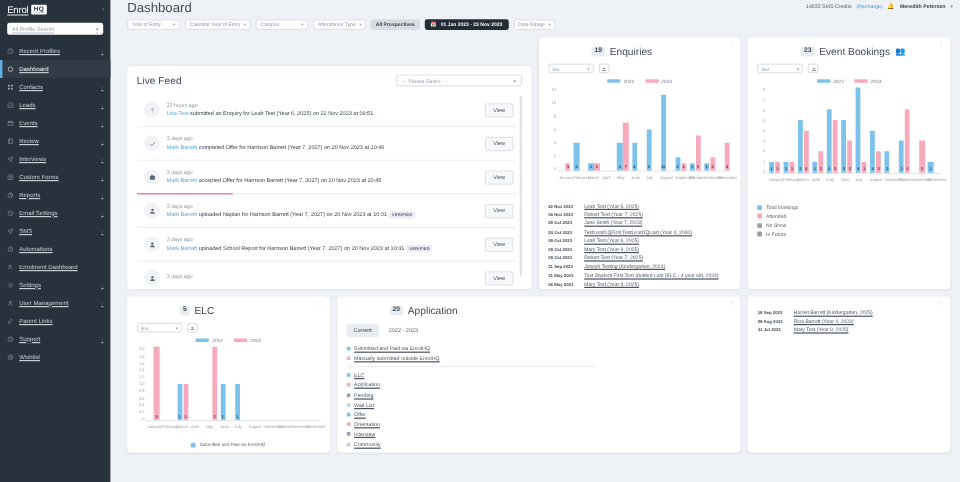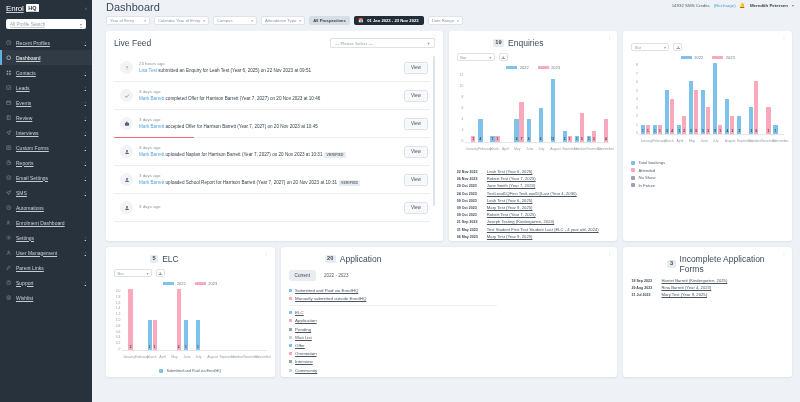--- a/index.html
+++ b/index.html
@@ -112,21 +112,21 @@
   }
   .card-title { font-size: 8.5px; color: #404a5a; font-weight: 400; }
   .card-head { display: flex; align-items: center; gap: 4px; padding-left: 36px; }
   .count-badge {
     background: #e7ebf0; color: #3d4756; font-size: 5.6px; font-weight: 700;
     padding: 1.5px 2.5px; border-radius: 2px; line-height: 1;
   }
   .head-ico { color: #39424f; font-size: 7px; }
 
   
-  .card-livefeed { width: 344px; }
+  .card-livefeed { width: 344px; margin-top: 24px; }
   .lf-head { display: flex; align-items: center; justify-content: space-between; }
   .lf-select {
     width: 105px; height: 10px; border: .5px solid #dde2e8; border-radius: 2px;
     display: flex; align-items: center; justify-content: space-between;
     padding: 0 4px; font-size: 4.4px; color: #98a1ac; cursor: pointer;
   }
   .lf-list { margin-top: 6px; height: 177px; overflow: hidden; position: relative; padding-right: 5px; }
   .lf-item {
     display: flex; align-items: center; gap: 6px; padding: 7px 2px 7px 6px;
     border-bottom: .5px solid #edeff3; position: relative;
@@ -739,20 +739,25 @@
               </div>
               <div class="link-row">
                 <span class="link-date">06 May 2023</span>
                 <span class="link-a">Mary Test (Year 9, 2025)</span>
               </div>
             </div>
         </section>
 
         <section class="card card-chart">
           <div class="card-dots">⋮</div>
+          <div class="card-head">
+            <span class="count-badge">23</span>
+            <span class="card-title">Event Bookings</span>
+            <span class="head-ico">👥</span>
+          </div>
           <div class="chart-toolbar">
             <div class="chart-select">
               <span>Bar</span>
               <span class="caret">▾</span>
             </div>
             <div class="dl-btn">
               <svg viewBox="0 0 16 16" fill="currentColor">
                   <path d="M8 1v8M4.5 6.5L8 10l3.5-3.5M2 12.5h12V15H2z"></path>
                 </svg>
             </div>
@@ -1085,24 +1090,20 @@
               </div>
               <div class="bullet-row">
                 <span class="bsq" style="background:#c9d0d8"></span>
                 <span class="bullet-a">Community</span>
               </div>
             </div>
         </section>
 
         <section class="card card-incomplete">
           <div class="card-dots">⋮</div>
-          <div class="card-head">
-            <span class="count-badge">3</span>
-            <span class="card-title">Incomplete Application Forms</span>
-          </div>
           <div class="link-list" id="inc-list">
               <div class="link-row">
                 <span class="link-date">18 Sep 2023</span>
                 <span class="link-a">Harriet Barrett (Kindergarten, 2025)</span>
               </div>
               <div class="link-row">
                 <span class="link-date">29 Aug 2023</span>
                 <span class="link-a">Rina Barrett (Year 4, 2023)</span>
               </div>
               <div class="link-row">

